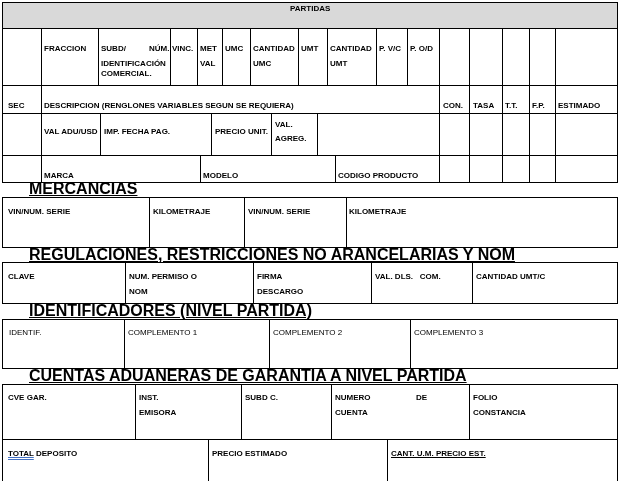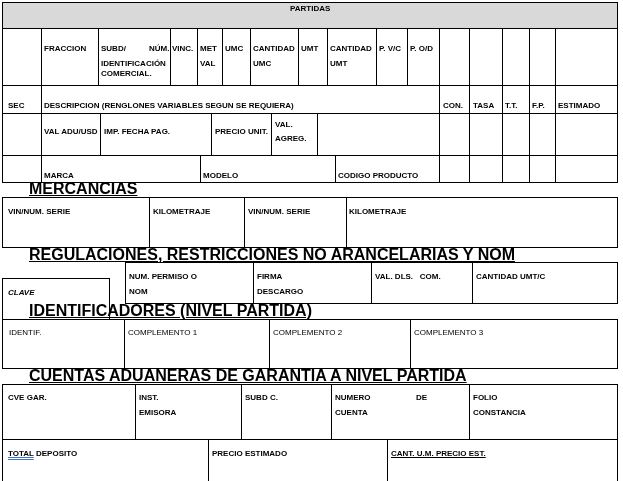--- a/index.html
+++ b/index.html
@@ -128,21 +128,21 @@
   <div class="lbl" style="left:3px;top:8px;">KILOMETRAJE</div>
 </div>
 <div class="cell" style="left:244px;top:197px;width:103px;height:51px;">
   <div class="lbl" style="left:3px;top:8px;">VIN/NUM. SERIE</div>
 </div>
 <div class="cell" style="left:346px;top:197px;width:272px;height:51px;">
   <div class="lbl" style="left:2px;top:8px;">KILOMETRAJE</div>
 </div>
 
 <div class="sec-title" style="top:248px;">REGULACIONES, RESTRICCIONES NO ARANCELARIAS Y NOM</div>
-<div class="cell" style="left:2px;top:278px;width:108px;height:42px;font-style:italic;">
+<div class="cell" style="left:2px;top:262px;width:124px;height:42px;">
   <div class="lbl" style="left:5px;top:8px;">CLAVE</div>
 </div>
 <div class="cell" style="left:125px;top:262px;width:129px;height:42px;">
   <div class="lbl" style="left:3px;top:8px;">NUM. PERMISO O</div>
   <div class="lbl" style="left:3px;top:23px;">NOM</div>
 </div>
 <div class="cell" style="left:253px;top:262px;width:119px;height:42px;">
   <div class="lbl" style="left:3px;top:8px;">FIRMA</div>
   <div class="lbl" style="left:3px;top:23px;">DESCARGO</div>
 </div>

